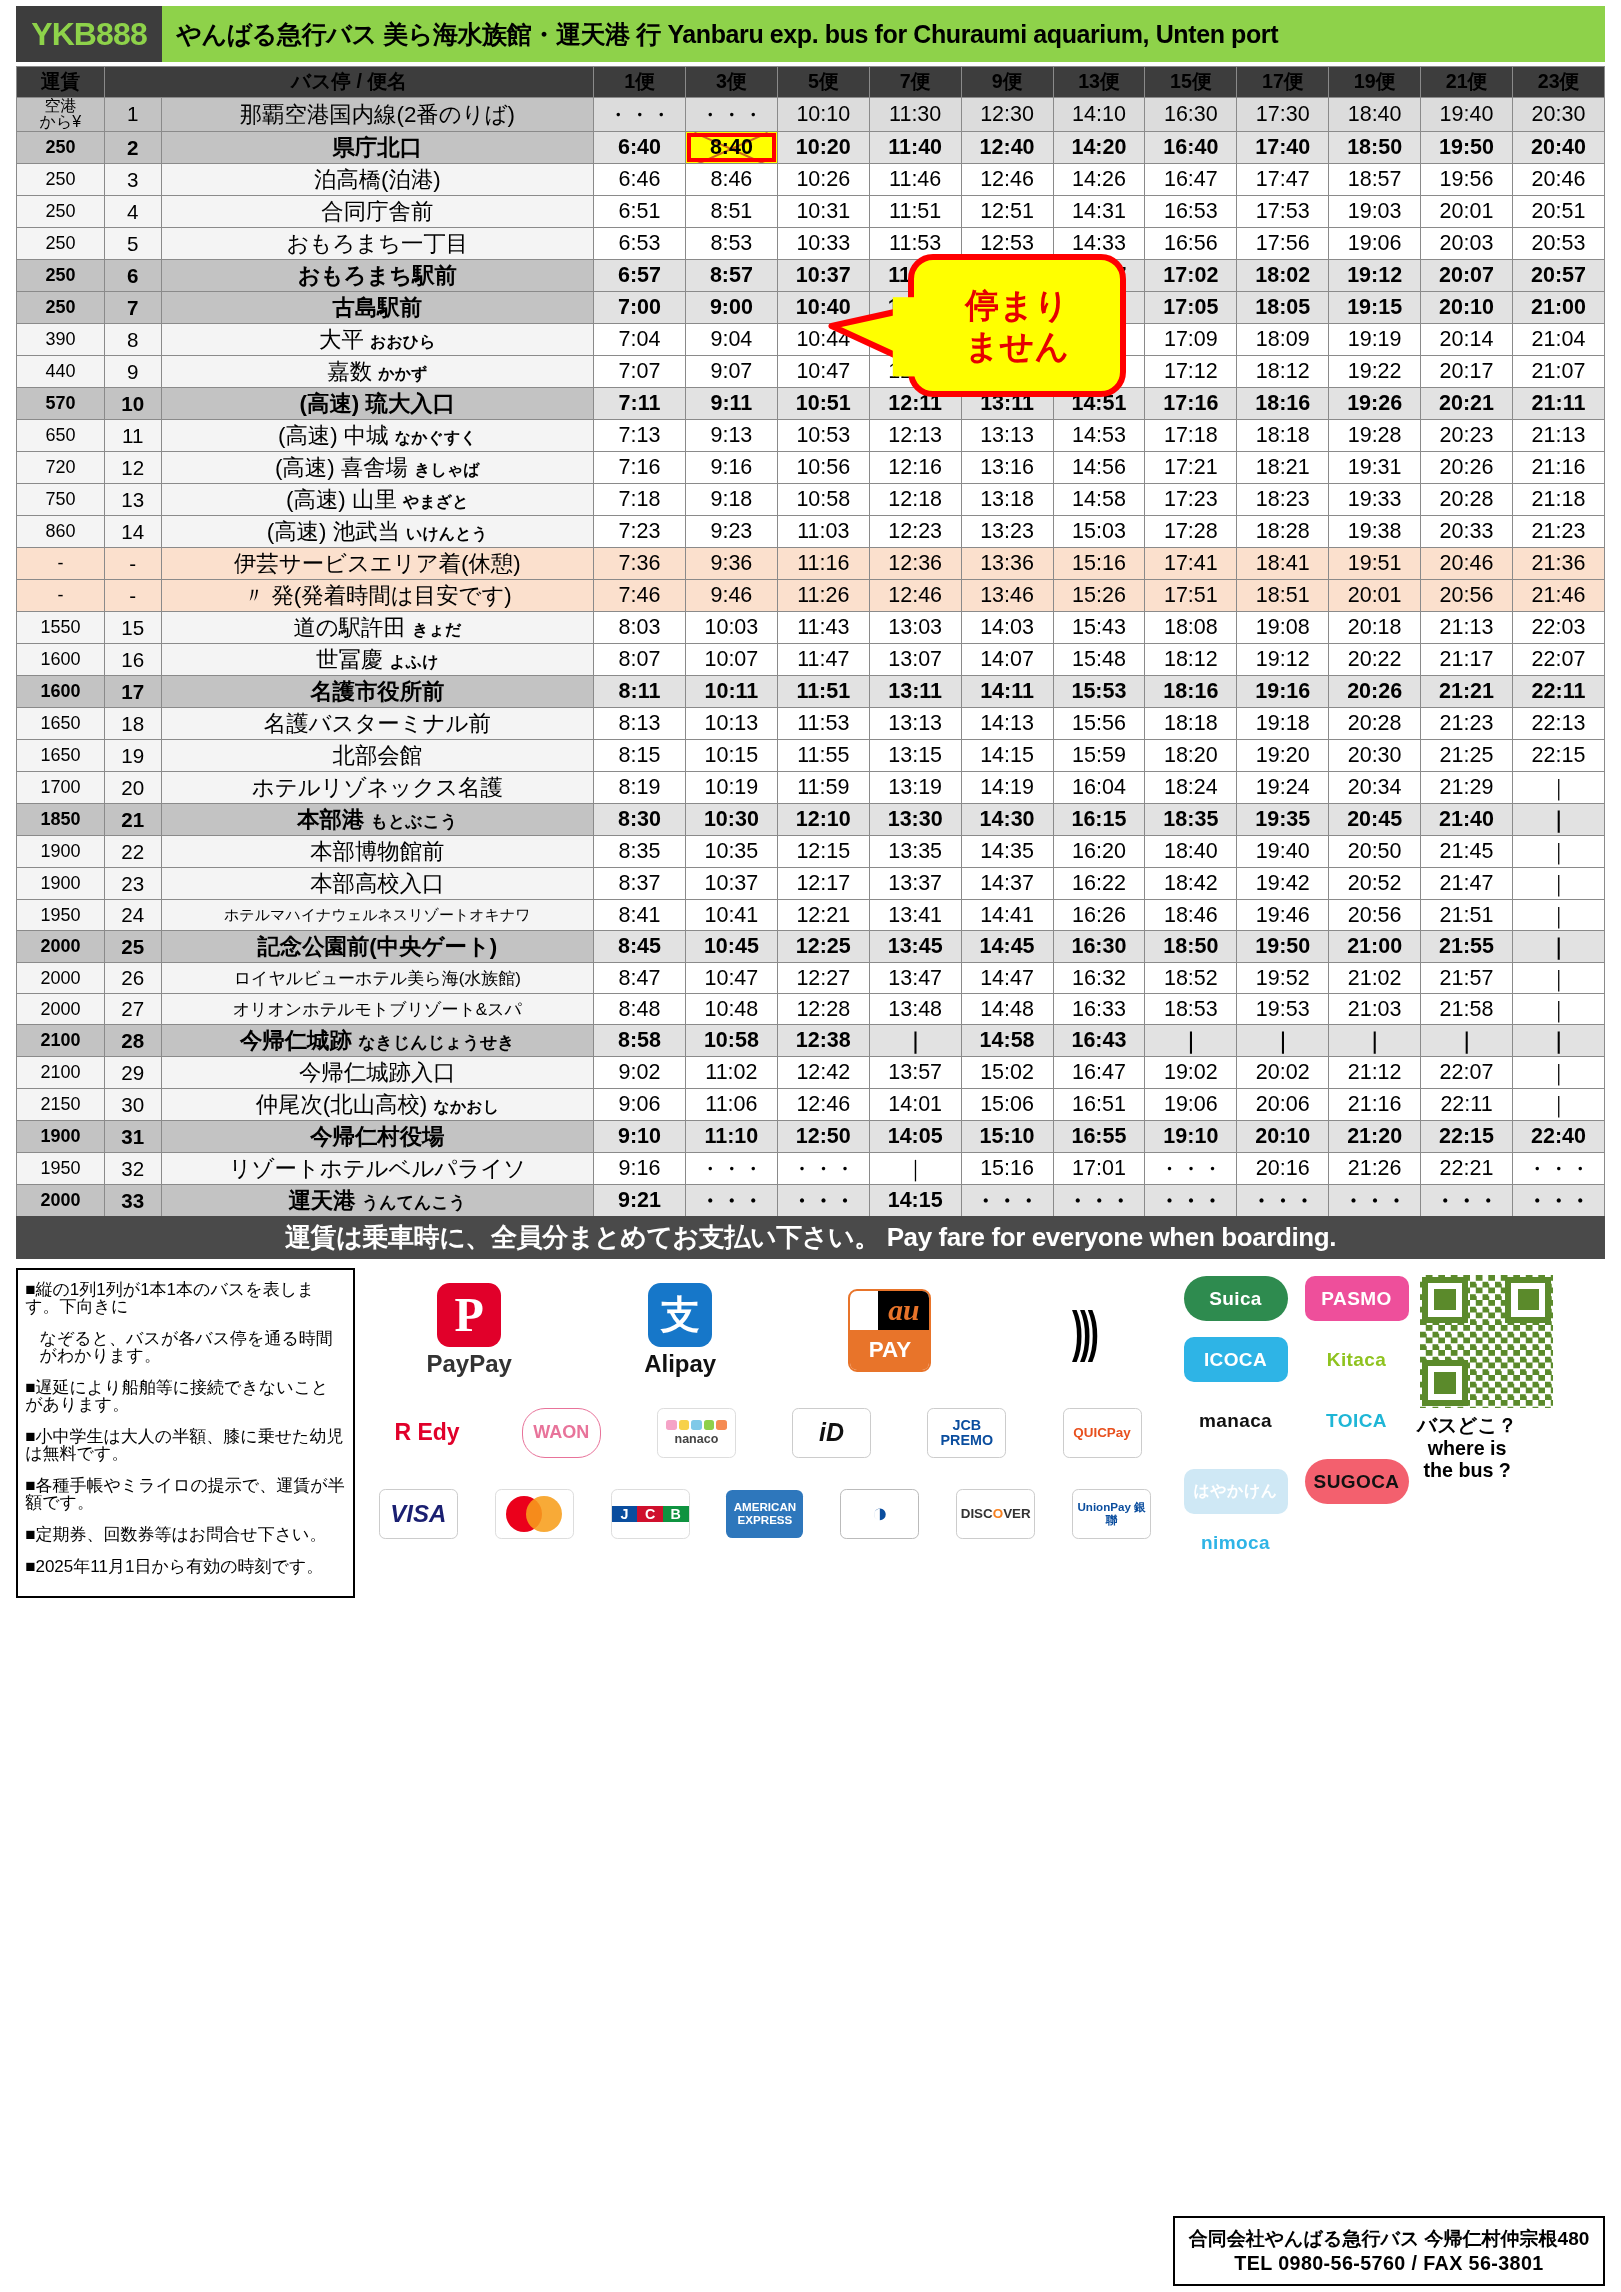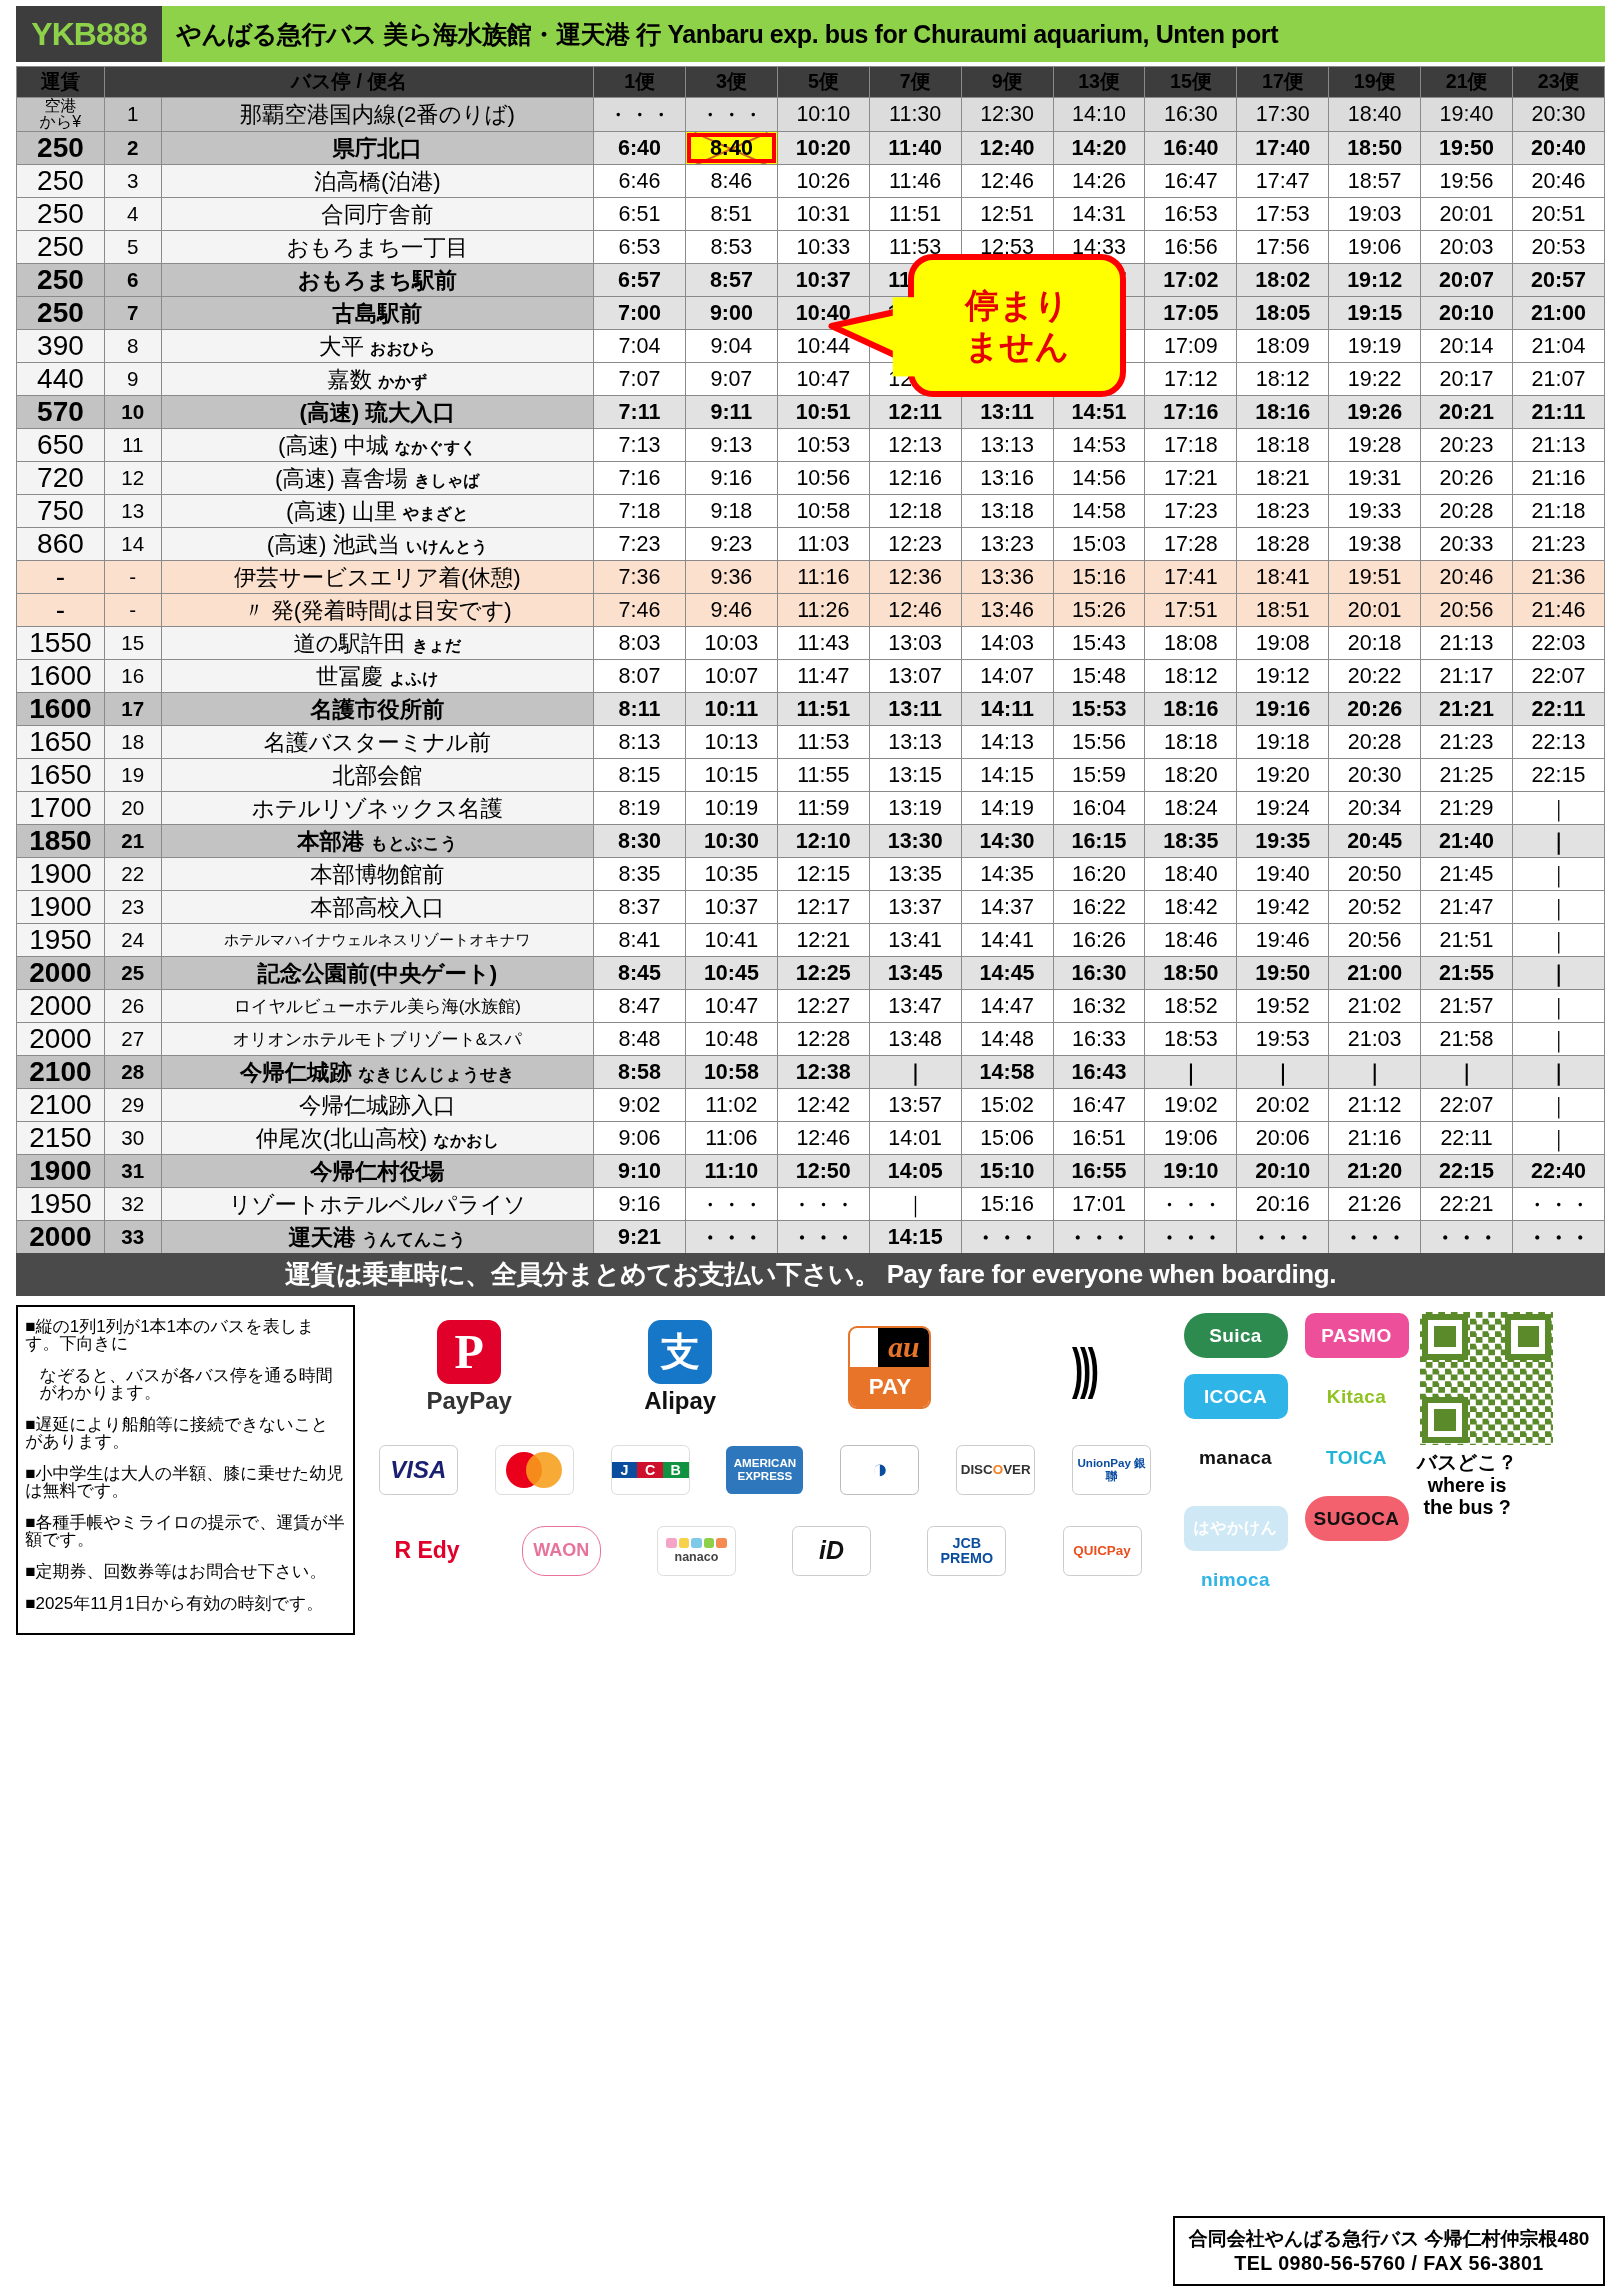--- a/index.html
+++ b/index.html
@@ -35,21 +35,21 @@
   col.c-no{width:42px;}
   col.c-name{width:320px;}
   col.c-time{width:68px;}
 
   thead th{
     background:#3d3d3d;color:#fff;font-size:22.4px;font-weight:bold;height:36px;
     border:0.9px solid #3d3d3d;
   }
   thead th.hfare{border-right:0.9px solid #8a8a8a;}
 
-  tbody td.fare{font-size:28px;}
+  tbody td.fare{font-size:18px;}
   tbody td.no{font-size:20.6px;}
   tbody td.name{text-align:center;font-size:22.4px;padding:0 3.6px;}
   tbody td.time{font-size:21.5px;}
 
   tr.alt td{background:#f4f4f4;}
   tr.alt td.time{background:#ffffff;}
   tr.major td{background:#c3c3c3;font-weight:bold;}
   tr.major td.time{background:#e2e2e2;}
   tr.sa td{background:#fbe0cd;}
   tr.first td{background:#c3c3c3;}
@@ -829,54 +829,54 @@
           <div class="au-box">
             <div class="au-top">au</div>
             <div class="au-bot">PAY</div>
           </div>
         </div>
         <div class="lg">
           <div class="nfc">)))</div>
         </div>
       </div>
 
-      <div class="payrow r2">
-        <div class="card c-visa">VISA</div>
-        <div class="card c-mc">
-            <i class="a"></i>
-            <i class="b"></i>
-          </div>
-        <div class="card c-jcb">
-            <s class="b">J</s>
-            <s class="r">C</s>
-            <s class="g">B</s>
-          </div>
-        <div class="card c-amex">AMERICAN EXPRESS</div>
-        <div class="card c-diners">◑</div>
-        <div class="card c-disc">DISC<b>O</b>VER</div>
-        <div class="card c-unionpay">UnionPay 銀聯</div>
-      </div>
-
       <div class="payrow r3">
         <div class="card c-redy">R Edy</div>
         <div class="card c-waon">WAON</div>
         <div class="card c-nanaco">
           <u>
               <i style="background:#f5a3c7"></i>
               <i style="background:#f7d14a"></i>
               <i style="background:#7fc9e8"></i>
               <i style="background:#8fd04a"></i>
               <i style="background:#f58b53"></i>
             </u>
           <span>nanaco</span>
         </div>
         <div class="card c-id">iD</div>
         <div class="card c-jcbp">JCB PREMO</div>
         <div class="card c-quic">QUICPay</div>
       </div>
+
+      <div class="payrow r2">
+        <div class="card c-visa">VISA</div>
+        <div class="card c-mc">
+            <i class="a"></i>
+            <i class="b"></i>
+          </div>
+        <div class="card c-jcb">
+            <s class="b">J</s>
+            <s class="r">C</s>
+            <s class="g">B</s>
+          </div>
+        <div class="card c-amex">AMERICAN EXPRESS</div>
+        <div class="card c-diners">◑</div>
+        <div class="card c-disc">DISC<b>O</b>VER</div>
+        <div class="card c-unionpay">UnionPay 銀聯</div>
+      </div>
     </div>
 
     <div class="icbox">
       <div class="icgrid" id="icgrid">
           <div>
             <div class="ic ic-suica">Suica</div>
           </div>
           <div>
             <div class="ic ic-pasmo">PASMO</div>
           </div>

